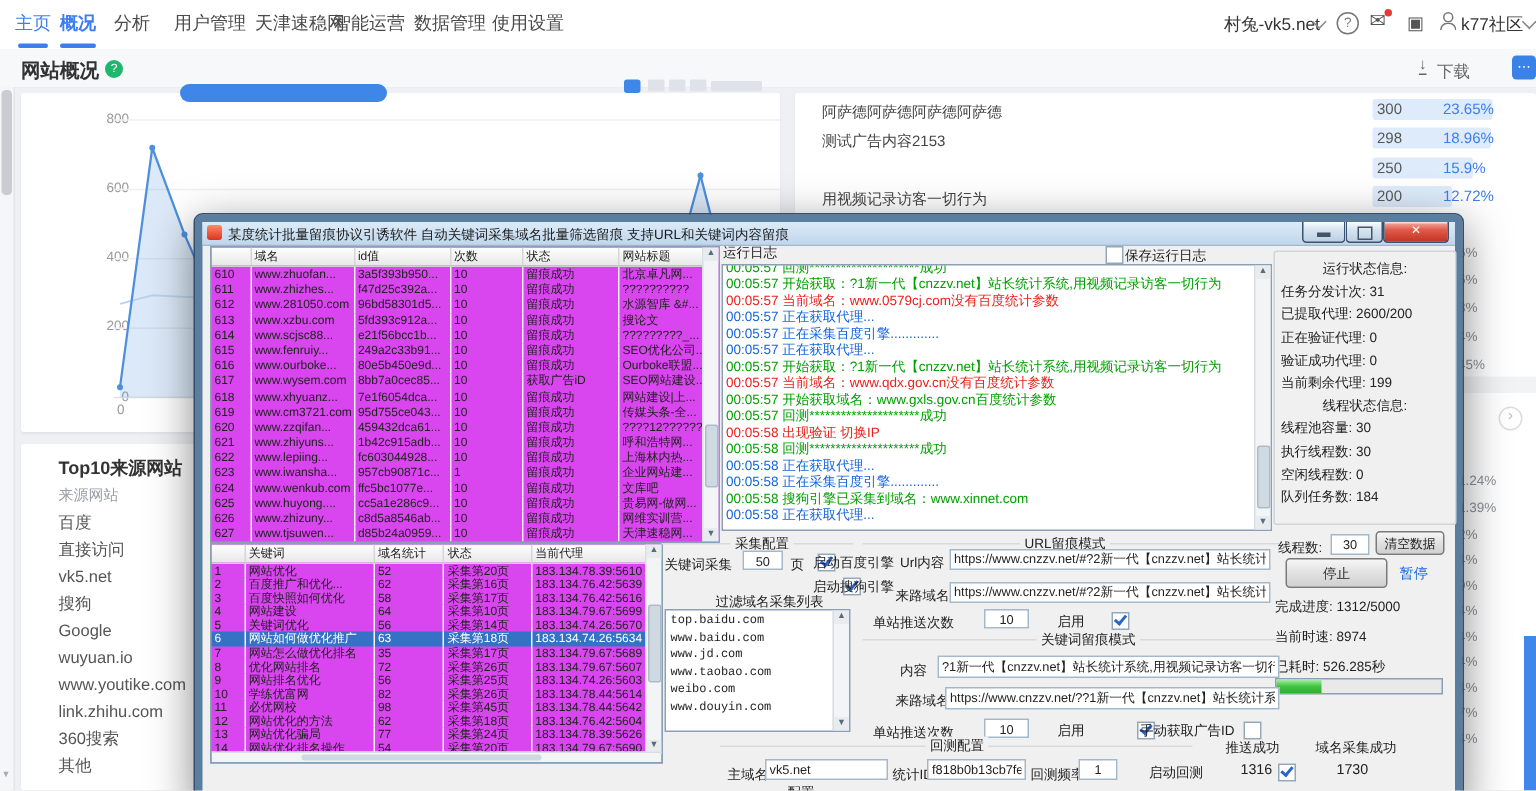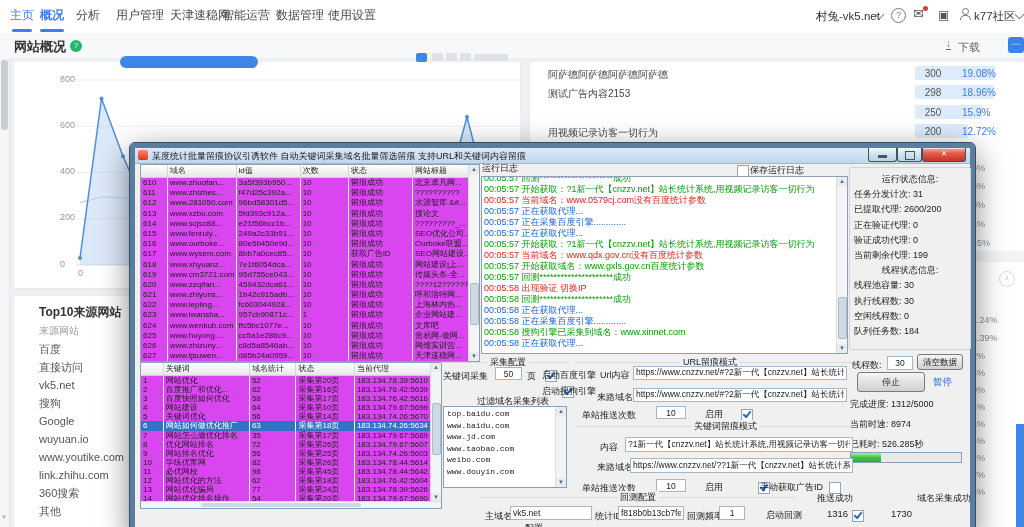--- a/index.html
+++ b/index.html
@@ -23,28 +23,28 @@
   .subbar{left:0;top:33px;width:1024px;height:25px;background:#f7f8fa;border-bottom:1px solid #ebedf0}
   .pagetitle{font-size:13px;font-weight:bold;color:#333}
   .badge{width:12px;height:12px;background:#21b66e;border-radius:50%;color:#fff;font-size:8px;
          line-height:12px;text-align:center}
   .dl{font-size:11px;color:#666}
   .chat{width:16px;height:16px;background:#3b82e8;border-radius:3px;color:#fff;font-size:9px;
         line-height:15px;text-align:center}
   .card{background:#fff;border-radius:2px;box-shadow:0 1px 2px rgba(0,0,0,.05)}
   .pill{background:#3e86e8;border-radius:6px}
   .ghbox{width:11px;height:8px;background:#dfe3e9;border-radius:1px}
-  .ylab{font-size:9px;color:#999;text-align:left;width:26px}
+  .ylab{font-size:9px;color:#999;text-align:right;width:26px}
   .xlab{font-size:9px;color:#999}
   .t10title{font-size:12px;font-weight:bold;color:#333}
   .t10head{font-size:10px;color:#9aa0a6;line-height:18px}
   .titem{font-size:11px;color:#555;line-height:18px;white-space:nowrap}
   .adrow-t{font-size:10px;color:#454545;white-space:nowrap;overflow:hidden;width:368px}
   .adbar{height:14px;background:#ddebfb;border-radius:2px}
-  .adval{font-size:10px;color:#555;width:30px;text-align:center}
+  .adval{font-size:10px;color:#555;width:30px;text-align:left}
   .adpct{font-size:10px;color:#3c7df0}
   .frag{position:absolute;left:972px;font-size:9px;color:#8a8f96;z-index:5}
   .divider{background:#f1f3f5}
   .circbtn{width:14px;height:14px;border:1px solid #ddd;border-radius:50%;background:#fff;color:#bbb;
            font-size:10px;line-height:12px;text-align:center;z-index:5}
   .bluebar{background:#3f87e8;z-index:5}
   .lsb{background:#f5f6f7;border-right:1px solid #e3e5e8}
   .lsb-th{background:#c9cdd2;border-radius:3px}
   
   .dialog{left:130px;top:143px;width:835px;height:384px;background:#f0f0f0;border:5px solid #5b7e9f;
@@ -209,21 +209,21 @@
   <div class="abs adrow-t" style="left:18px;top:25px">测试广告内容2153</div>
   <div class="abs adrow-t" style="left:18px;top:64px">用视频记录访客一切行为</div>
   <div class="abs adbar" style="left: 385px; top: 4px; width: 80px;"></div>
   <div class="abs adbar" style="left: 385px; top: 23px; width: 79px;"></div>
   <div class="abs adbar" style="left: 385px; top: 43px; width: 67px;"></div>
   <div class="abs adbar" style="left: 385px; top: 62px; width: 53px;"></div>
   <div class="abs adval" style="left:388px;top:6px">300</div>
   <div class="abs adval" style="left:388px;top:25px">298</div>
   <div class="abs adval" style="left:388px;top:45px">250</div>
   <div class="abs adval" style="left:388px;top:64px">200</div>
-  <div class="abs adpct" style="left:432px;top:6px">19.08%</div>
+  <div class="abs adpct" style="left:432px;top:6px">23.65%</div>
   <div class="abs adpct" style="left:432px;top:25px">18.96%</div>
   <div class="abs adpct" style="left:432px;top:45px">15.9%</div>
   <div class="abs adpct" style="left:432px;top:64px">12.72%</div>
   <div class="abs divider" style="left:0;top:189px;width:494px;height:11px"></div>
 </div>
 <div class="abs circbtn" style="left:999px;top:271px">›</div>
 <div class="abs bluebar" style="left:1016px;top:424px;width:8px;height:103px"></div>
 <div id="frags">
     <div class="frag" style="top: 163px;">6%</div>
     <div class="frag" style="top: 181px;">6%</div>
@@ -661,18 +661,18 @@
   <span class="abs lbl" style="left:460px;top:362px">统计ID</span>
   <input class="tin" style="left: 483px; top: 358px; width: 66px; height: 14px;" value="f818b0b13cb7fe176b">
   <span class="abs lbl" style="left:552px;top:362px">回测频率</span>
   <input class="tin" style="left: 584px; top: 358px; width: 26px; height: 14px; text-align: center;" value="1">
   <span class="abs cb on" style="left:618px;top:360px"></span>
   <span class="abs lbl" style="left:631px;top:361px">启动回测</span>
 
   
   <span class="abs lbl" style="left:682px;top:344px">推送成功</span>
   <span class="abs bignum" style="left:692px;top:360px">1316</span>
-  <span class="abs lbl" style="left:782px;top:344px">域名采集成功</span>
+  <span class="abs lbl" style="left:742px;top:344px">域名采集成功</span>
   <span class="abs bignum" style="left:756px;top:360px">1730</span>
 
   
   <span class="abs seclab" style="left:387px;top:374px">配置</span>
 </div>
 
 </body></html>

